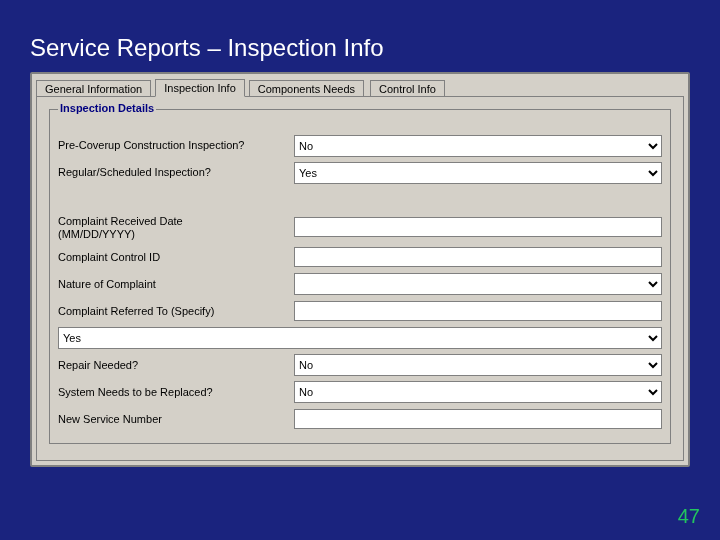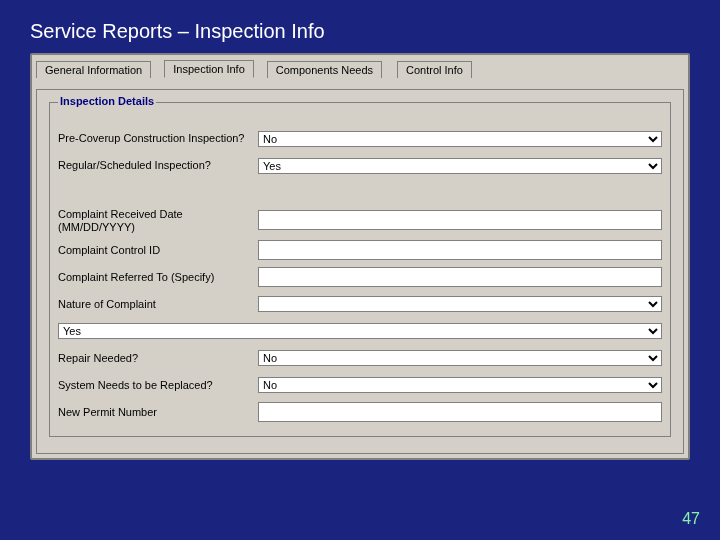--- a/index.html
+++ b/index.html
@@ -8,38 +8,38 @@
       width: 720px;
       height: 540px;
       background-color: #1a237e;
       font-family: Arial, sans-serif;
       overflow: hidden;
       position: relative;
     }
 
     .page-title {
       color: white;
-      font-size: 20px;
+      font-size: 24px;
       font-weight: normal;
-      padding: 20px 30px 10px 30px;
+      padding: 34px 30px 10px 30px;
     }
 
     .main-panel {
       background-color: #d4d0c8;
       margin: 0 30px;
       border: 2px solid #808080;
       border-radius: 2px;
       padding: 4px;
     }
 
     .tab-bar {
       display: flex;
       align-items: flex-end;
-      margin-bottom: 12px;
-      gap: 13px;
+      margin-bottom: 0;
+      gap: 4px;
     }
 
     .tab {
       background-color: #d4d0c8;
       border: 1px solid #808080;
       border-bottom: none;
       padding: 2px 8px;
       font-size: 11px;
       cursor: pointer;
       color: #000;
@@ -81,51 +81,51 @@
     }
 
     .form-row {
       display: flex;
       align-items: center;
       margin: 5px 0;
       min-height: 22px;
     }
 
     .form-label {
-      width: 200px;
+      width: 236px;
       font-size: 11px;
       color: #000;
       line-height: 1.2;
       flex-shrink: 0;
     }
 
     .form-input {
       flex: 1;
       height: 20px;
       background: white;
       border: 1px solid #808080;
       font-size: 11px;
       padding: 1px 3px;
     }
 
     .form-select {
       flex: 1;
-      height: 16px;
+      height: 22px;
       background: white;
       border: 1px solid #808080;
       font-size: 11px;
       appearance: auto;
     }
 
     .page-number {
       position: absolute;
       bottom: 12px;
       right: 20px;
-      color: #86efac;
-      font-size: 16px;
+      color: #22c55e;
+      font-size: 20px;
     }
 
     .tab-repair {
       margin-left: 2px;
     }
   </style>
 </head>
 <body>
 
 <div class="page-title">Service Reports – Inspection Info</div>
@@ -161,32 +161,32 @@
         <div class="form-label">Complaint Received Date<br>(MM/DD/YYYY)</div>
         <input class="form-input" type="text" value="" style="margin-top: 2px;">
       </div>
 
       <div class="form-row">
         <div class="form-label">Complaint Control ID</div>
         <input class="form-input" type="text" value="" style="">
       </div>
 
       <div class="form-row">
+        <div class="form-label">Nature of Complaint</div>
+        <select class="form-select">
+          <option value=""></option>
+        </select>
+      </div>
+
+      <div class="form-row">
         <div class="form-label">Complaint Referred To (Specify)</div>
         <input class="form-input" type="text" value="" style="">
       </div>
 
       <div class="form-row">
-        <div class="form-label">Nature of Complaint</div>
-        <select class="form-select">
-          <option value=""></option>
-        </select>
-      </div>
-
-      <div class="form-row">
         <select class="form-select">
           <option>Yes</option>
           <option>No</option>
         </select>
       </div>
 
       <div class="form-row">
         <div class="form-label">Repair Needed?</div>
         <select class="form-select">
           <option>No</option>
@@ -196,20 +196,20 @@
 
       <div class="form-row">
         <div class="form-label">System Needs to be Replaced?</div>
         <select class="form-select">
           <option>No</option>
           <option>Yes</option>
         </select>
       </div>
 
       <div class="form-row">
-        <div class="form-label">New Permit Number</div>
+        <div class="form-label">New Service Number</div>
         <input class="form-input" type="text" value="" style="">
       </div>
     </div>
   </div>
 </div>
 
 <div class="page-number">47</div>
 
 </body></html>

